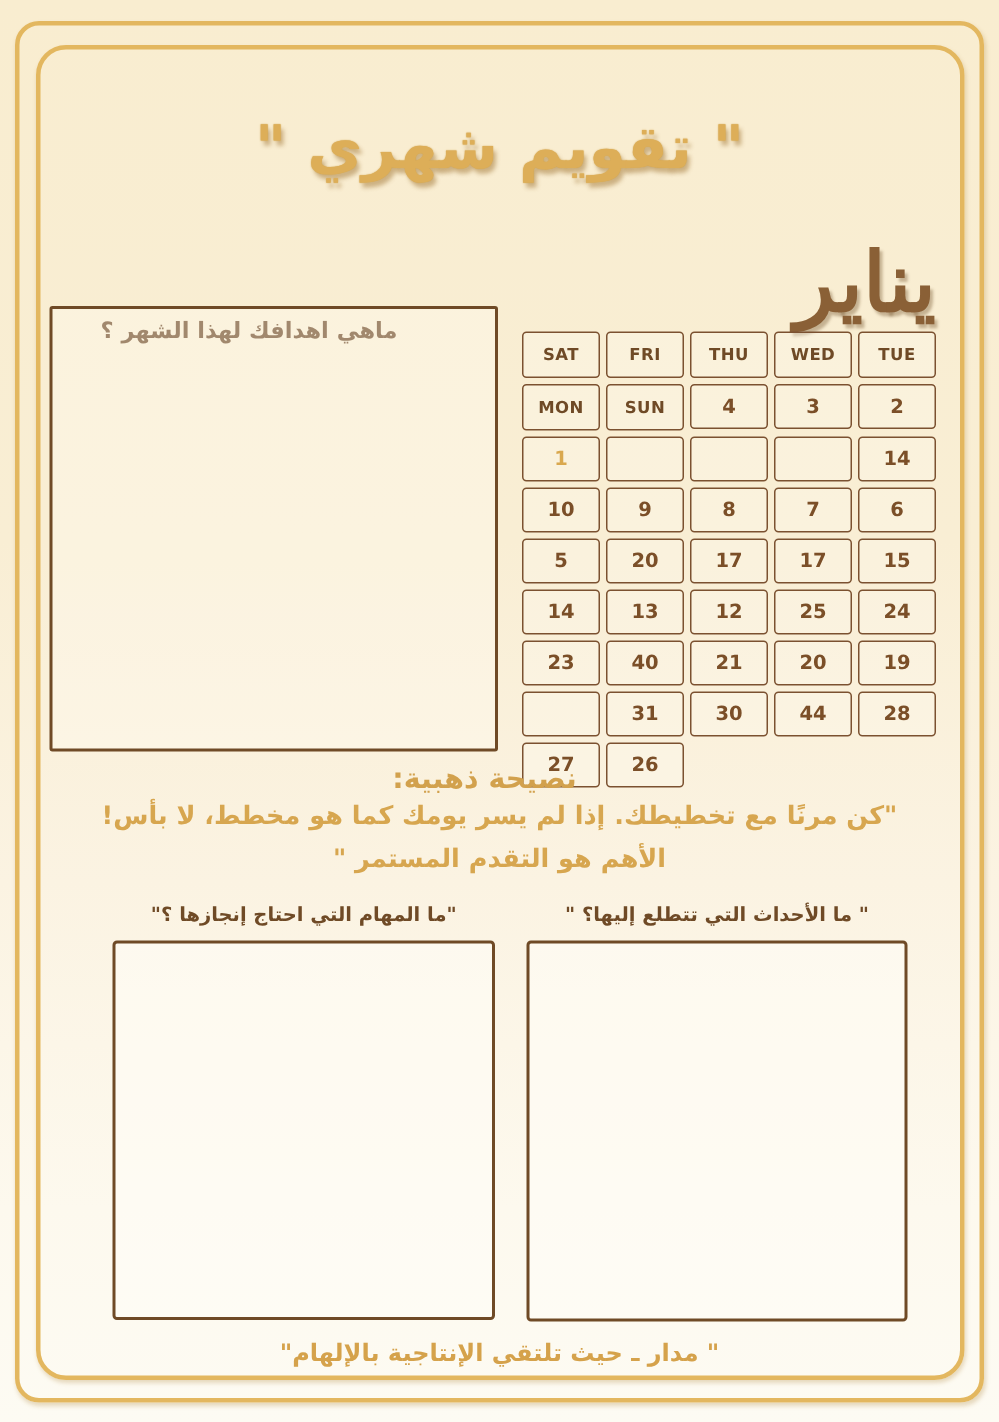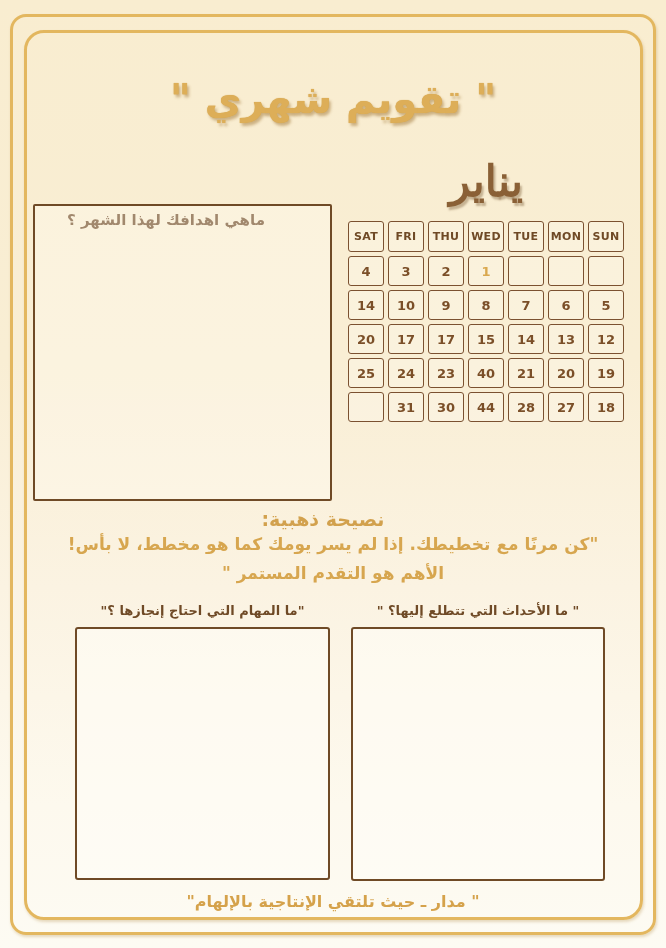--- a/index.html
+++ b/index.html
@@ -29,28 +29,28 @@
     position:absolute;left:33px;top:179px;width:266px;text-align:center;
     font-size:15px;font-weight:bold;color:#6f4a26;margin-top:32px;
   }
   .goals-box{
     position:absolute;left:33px;top:204px;width:299px;height:297px;
     border:2.5px solid #6f4a26;border-radius:2px;
     background:rgba(255,252,243,.35);box-sizing:border-box;
   }
 
   .month-title{
-    position:absolute;left:348px;top:158px;width:276px;text-align:center;
+    position:absolute;left:348px;top:158px;width:276px;
     font-family:"DejaVu Serif","Liberation Serif",serif;
-    font-size:43px;font-weight:bold;color:#8a6036;line-height:1.1;
+    font-size:55px;font-weight:bold;color:#8a6036;line-height:1.1;
     text-shadow:2px 3px 2px rgba(100,65,25,.35);
   }
   .calendar-grid{
     position:absolute;left:348px;top:221px;width:276px;
-    display:grid;grid-template-columns:repeat(7,1fr);gap:4px;
+    display:grid;grid-template-columns:repeat(5,1fr);gap:4px;
   }
   .cal-cell{
     border:1.5px solid #7b5130;border-radius:3px;box-sizing:border-box;
     display:flex;align-items:center;justify-content:center;
     background:rgba(253,248,237,.35);
     font-weight:bold;color:#7b4f28;
   }
   .cal-header{height:31px;font-size:11px;color:#6f4a26;letter-spacing:.3px;}
   .cal-day{height:30px;font-size:13px;}
   .cal-day.highlight{color:#d9a84e;}
@@ -147,21 +147,21 @@
       <div class="cal-cell cal-day">40</div>
       <div class="cal-cell cal-day">21</div>
       <div class="cal-cell cal-day">20</div>
       <div class="cal-cell cal-day">19</div>
       <div class="cal-cell cal-day"></div>
       <div class="cal-cell cal-day">31</div>
       <div class="cal-cell cal-day">30</div>
       <div class="cal-cell cal-day">44</div>
       <div class="cal-cell cal-day">28</div>
       <div class="cal-cell cal-day">27</div>
-      <div class="cal-cell cal-day">18</div>
+      <div class="cal-cell cal-day">26</div>
     </div>
 
 
   <div class="advice-heading" dir="rtl">نصيحة ذهبية:</div>
   <div class="advice-line1" dir="rtl">"كن مرنًا مع تخطيطك. إذا لم يسر  يومك كما هو مخطط، لا بأس!</div>
   <div class="advice-line2" dir="rtl">الأهم هو التقدم المستمر "</div>
 
   <div class="tasks-label" dir="rtl">"ما المهام التي احتاج  إنجازها ؟"</div>
   <div class="events-label" dir="rtl">" ما الأحداث التي تتطلع إليها؟ "</div>
 

